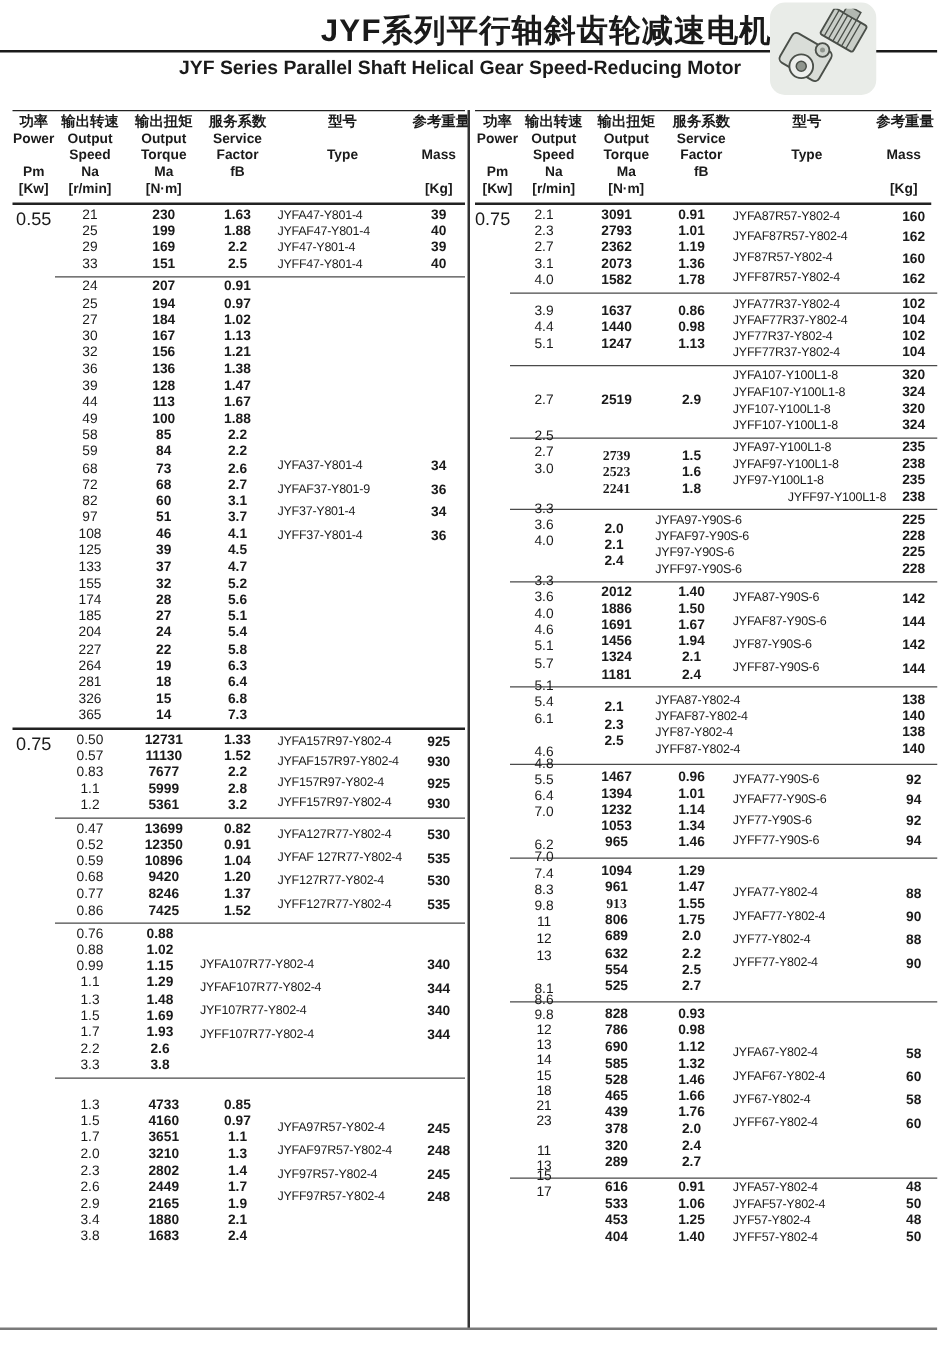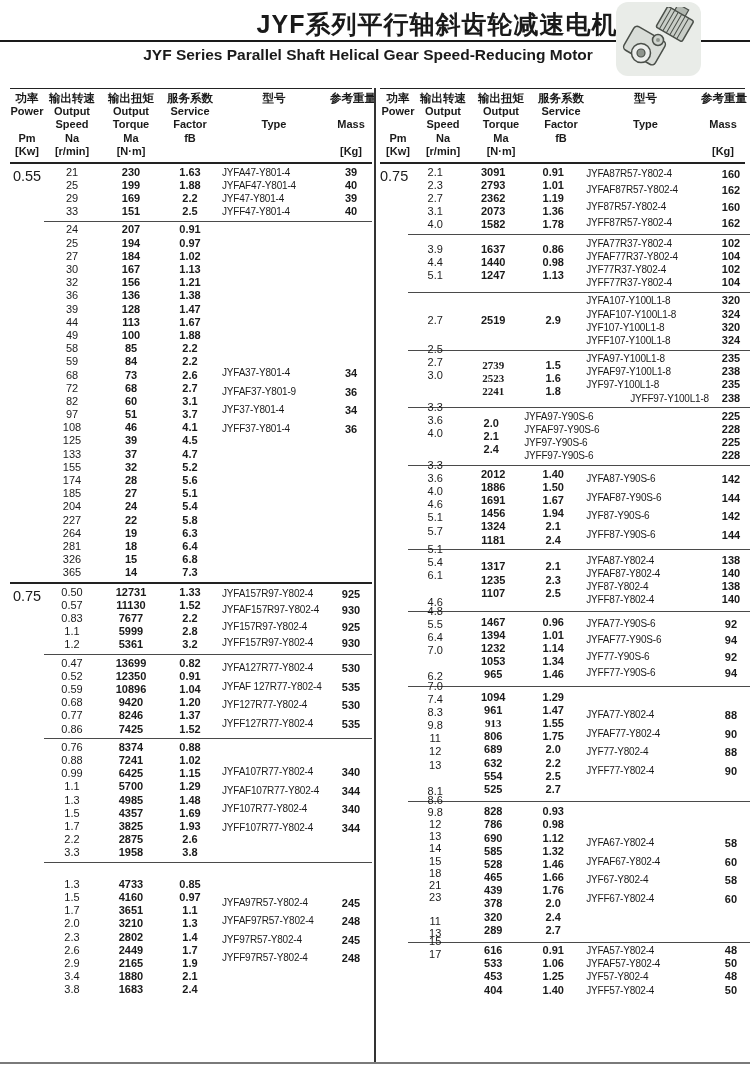--- a/index.html
+++ b/index.html
@@ -381,33 +381,20 @@
                 <div class="ln" style="height: 13.2px; line-height: 13.2px;">0.88</div>
                 <div class="ln" style="height: 13.2px; line-height: 13.2px;">0.99</div>
                 <div class="ln" style="height: 13.2px; line-height: 13.2px;">1.1</div>
                 <div class="ln" style="height: 13.2px; line-height: 13.2px;">1.3</div>
                 <div class="ln" style="height: 13.2px; line-height: 13.2px;">1.5</div>
                 <div class="ln" style="height: 13.2px; line-height: 13.2px;">1.7</div>
                 <div class="ln" style="height: 13.2px; line-height: 13.2px;">2.2</div>
                 <div class="ln" style="height: 13.2px; line-height: 13.2px;">3.3</div>
               </div>
             </div>
-            <div class="colwrap" style="width: 62px;">
-              <div class="stack bold">
-                <div class="ln" style="height: 13.2px; line-height: 13.2px;">8374</div>
-                <div class="ln" style="height: 13.2px; line-height: 13.2px;">7241</div>
-                <div class="ln" style="height: 13.2px; line-height: 13.2px;">6425</div>
-                <div class="ln" style="height: 13.2px; line-height: 13.2px;">5700</div>
-                <div class="ln" style="height: 13.2px; line-height: 13.2px;">4985</div>
-                <div class="ln" style="height: 13.2px; line-height: 13.2px;">4357</div>
-                <div class="ln" style="height: 13.2px; line-height: 13.2px;">3825</div>
-                <div class="ln" style="height: 13.2px; line-height: 13.2px;">2875</div>
-                <div class="ln" style="height: 13.2px; line-height: 13.2px;">1958</div>
-              </div>
-            </div>
             <div class="colwrap" style="width: 56px;">
               <div class="stack bold">
                 <div class="ln" style="height: 13.2px; line-height: 13.2px;">0.88</div>
                 <div class="ln" style="height: 13.2px; line-height: 13.2px;">1.02</div>
                 <div class="ln" style="height: 13.2px; line-height: 13.2px;">1.15</div>
                 <div class="ln" style="height: 13.2px; line-height: 13.2px;">1.29</div>
                 <div class="ln" style="height: 13.2px; line-height: 13.2px;">1.48</div>
                 <div class="ln" style="height: 13.2px; line-height: 13.2px;">1.69</div>
                 <div class="ln" style="height: 13.2px; line-height: 13.2px;">1.93</div>
                 <div class="ln" style="height: 13.2px; line-height: 13.2px;">2.6</div>
@@ -797,27 +784,20 @@
             </div>
           </div>
           <div class="blk" style="min-height: 52.8px;">
             <div class="colwrap cross" style="width: 54px;">
               <div class="stack" style="margin-top: -9px;">
                 <div class="ln" style="height: 13.16px; line-height: 13.16px;">5.1</div>
                 <div class="ln" style="height: 13.16px; line-height: 13.16px;">5.4</div>
                 <div class="ln" style="height: 13.16px; line-height: 13.16px;">6.1</div>
                 <div class="ln" style="height: 13.16px; line-height: 13.16px;"></div>
                 <div class="ln" style="height: 13.16px; line-height: 13.16px;">4.6</div>
-              </div>
-            </div>
-            <div class="colwrap" style="width: 62px;">
-              <div class="stack bold">
-                <div class="ln" style="height: 13.2px; line-height: 13.2px;">1317</div>
-                <div class="ln" style="height: 13.2px; line-height: 13.2px;">1235</div>
-                <div class="ln" style="height: 13.2px; line-height: 13.2px;">1107</div>
               </div>
             </div>
             <div class="colwrap" style="width: 58px;">
               <div class="stack bold">
                 <div class="ln" style="height: 13.2px; line-height: 13.2px;">2.1</div>
                 <div class="ln" style="height: 13.2px; line-height: 13.2px;">2.3</div>
                 <div class="ln" style="height: 13.2px; line-height: 13.2px;">2.5</div>
               </div>
             </div>
             <div class="typewrap">

